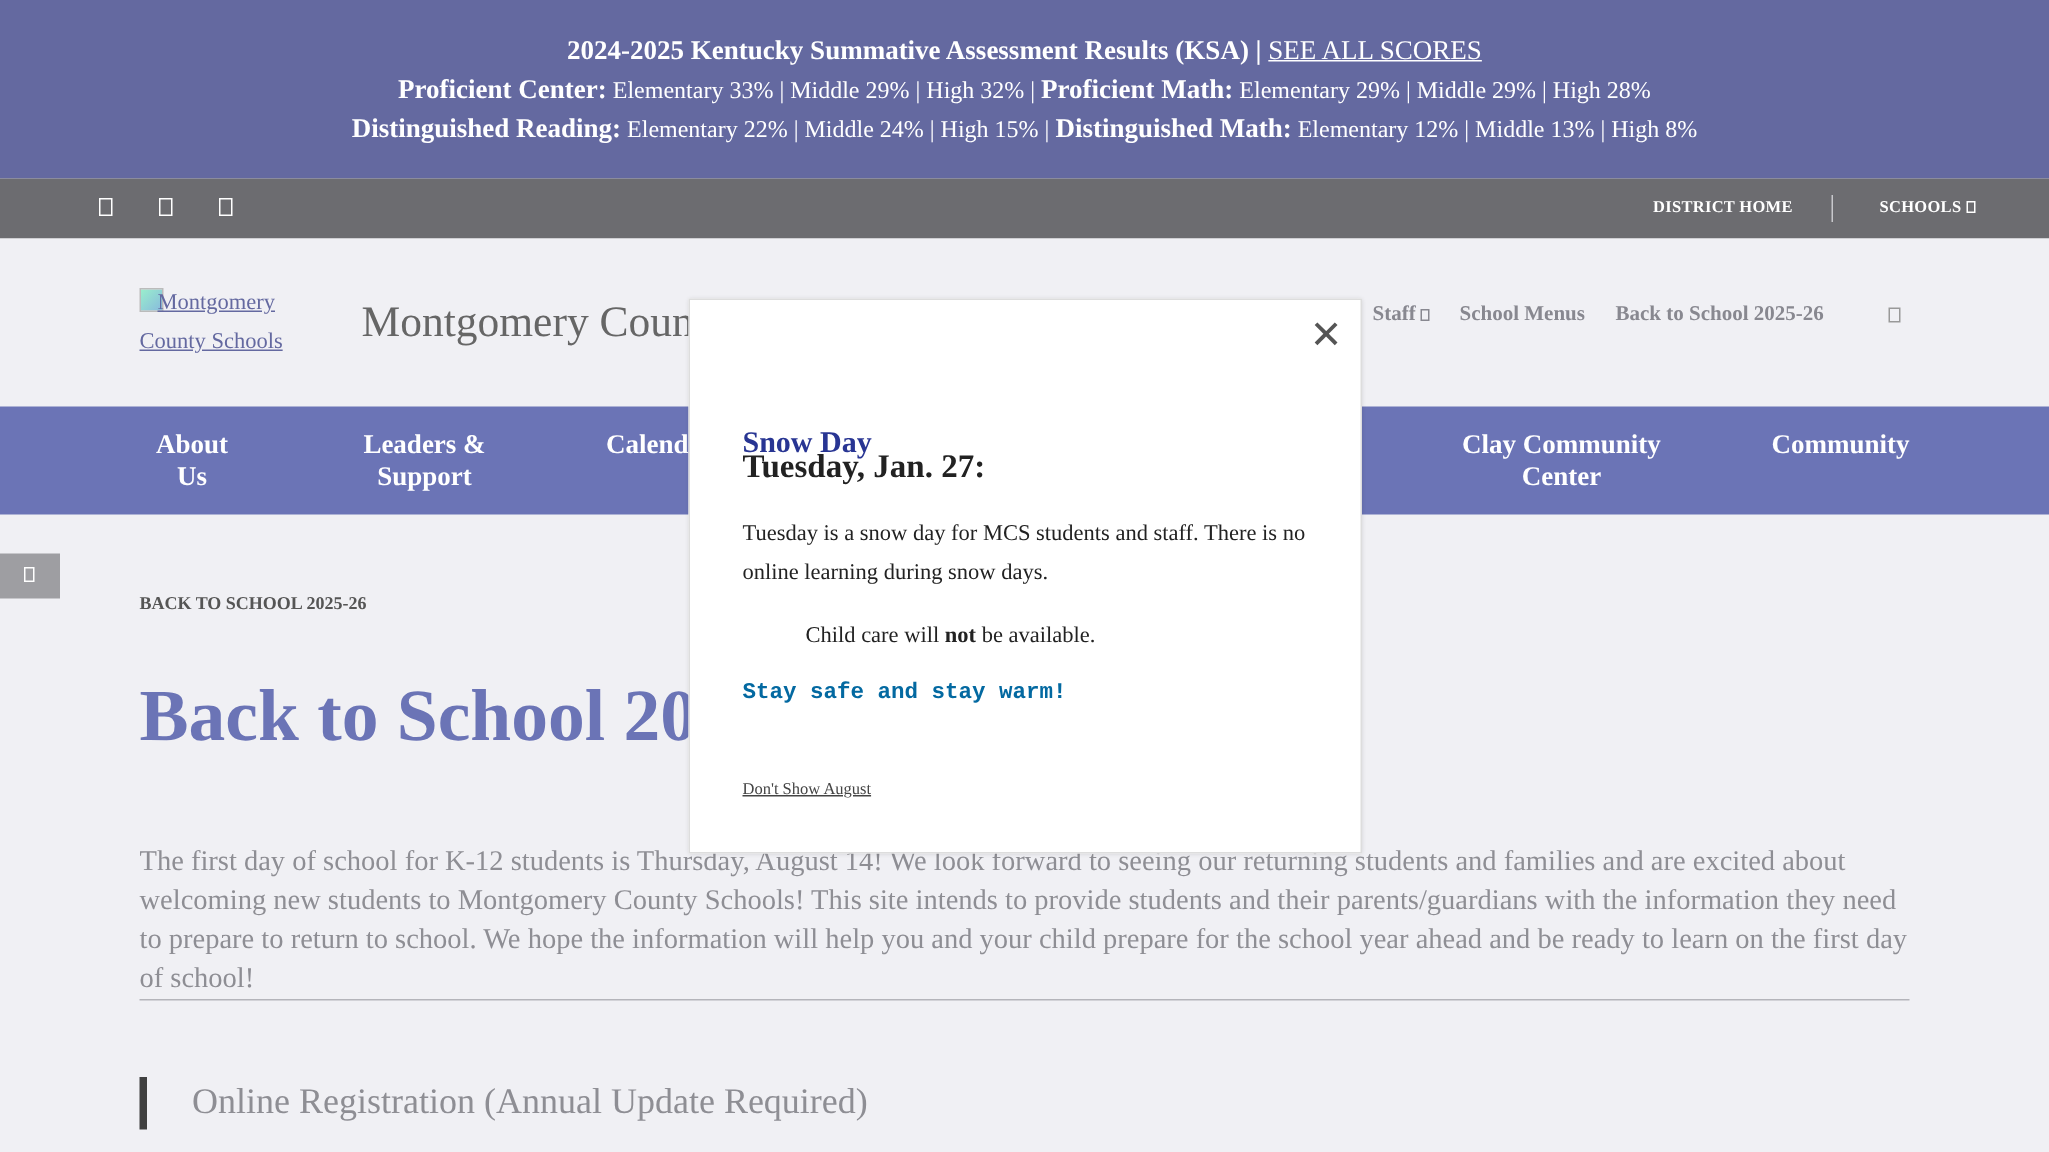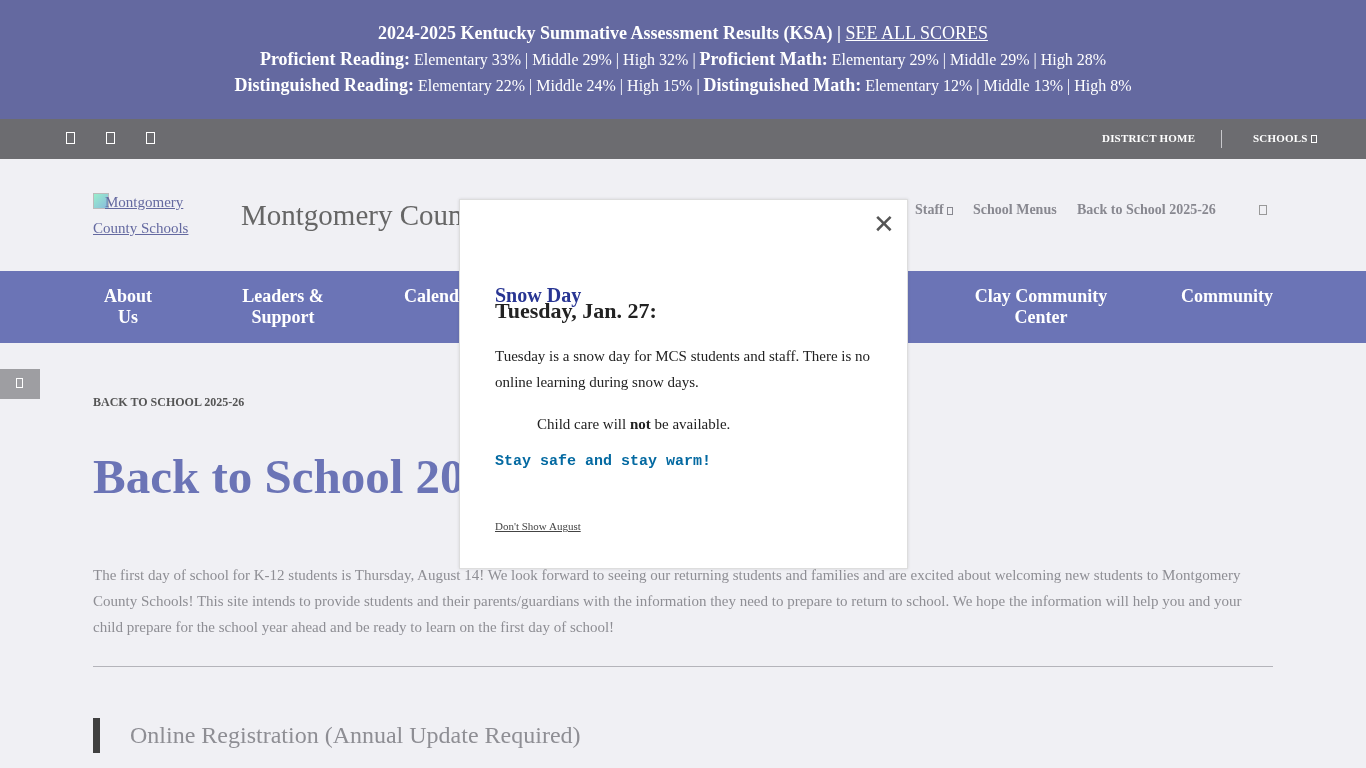--- a/index.html
+++ b/index.html
@@ -33,44 +33,44 @@
   .mnav { position: absolute; left: 0; top: 271px; width: 1366px; height: 72px; background: #6b74b6; padding-left: 32px; }
   .mnav .item { position: absolute; top: 15px; color: #fff; font-size: 18px; font-weight: bold; text-align: center; line-height: 21px; }
 
   
   .sidetab { position: absolute; left: 0; top: 369px; width: 40px; height: 30px; background: #9e9ea2; }
   .sidetab span { position: absolute; left: 16px; top: 9px; width: 7px; height: 10px; border: 1px solid #fff; }
 
   
   .crumb { position: absolute; left: 93px; top: 395px; font-size: 12px; font-weight: bold; color: #555; }
   .h1 { position: absolute; left: 93px; top: 448px; font-size: 49px; font-weight: bold; color: #6b74b6; white-space: nowrap; }
-  .intro { position: absolute; left: 93px; top: 562px; width: 1180px; font-size: 15px; line-height: 26px; color: #8e8e94; }
+  .intro { position: absolute; left: 93px; top: 562px; width: 1180px; font-size: 19px; line-height: 26px; color: #8e8e94; }
   .hr { position: absolute; left: 93px; top: 666px; width: 1180px; height: 1px; background: #b4b4ba; }
-  .sec { position: absolute; left: 93px; top: 718px; height: 35px; border-left: 7px solid #404040; padding-left: 30px; font-size: 24px; color: #8e8e94; line-height: 35px; white-space: nowrap; text-align: center; }
+  .sec { position: absolute; left: 93px; top: 718px; height: 35px; border-left: 5px solid #404040; padding-left: 30px; font-size: 24px; color: #8e8e94; line-height: 35px; white-space: nowrap; text-align: center; }
 
   
   .modal { position: absolute; left: 459px; top: 199px; width: 449px; height: 370px; background: #fff; border: 1px solid #ddd; box-shadow: 0 0 3px rgba(0,0,0,0.12); }
   .modal .close { position: absolute; left: 412px; top: 10px; width: 24px; height: 28px; color: #555; font-family: "DejaVu Sans", sans-serif; font-size: 26px; line-height: 28px; text-align: center; cursor: pointer; }
   .modal .ttl { position: absolute; left: 35px; top: 39px; font-size: 20px; font-weight: bold; color: #283593; margin-top: 45px; }
   .modal .sub { position: absolute; left: 35px; top: 98px; font-size: 22px; font-weight: bold; color: #222; }
   .modal .p1 { position: absolute; left: 35px; top: 143px; width: 380px; font-size: 15px; line-height: 26px; color: #222; }
   .modal .p2 { position: absolute; left: 35px; top: 216px; font-size: 15px; color: #222; margin-left: 42px; }
   .modal .p3 { position: absolute; left: 35px; top: 253px; font-size: 15px; font-weight: bold; color: #0369a1; font-family: Liberation Mono, monospace; }
   .modal .dsa { position: absolute; left: 35px; top: 320px; font-size: 11px; color: #444; text-decoration: underline; cursor: pointer; }
 </style>
 </head>
 <body>
 
 <div class="ksa">
   <div class="l1">
     <span>2024-2025 Kentucky Summative Assessment Results (KSA) |</span>
     <a>SEE ALL SCORES</a>
   </div>
   <div class="l2">
-    <b>Proficient Reading:</b>
+    <b>Proficient Center:</b>
     <span>Elementary 33% | Middle 29% | High 32% |</span>
     <b>Proficient Math:</b>
     <span>Elementary 29% | Middle 29% | High 28%</span>
   </div>
   <div class="l3">
     <b>Distinguished Reading:</b>
     <span>Elementary 22% | Middle 24% | High 15% |</span>
     <b>Distinguished Math:</b>
     <span>Elementary 12% | Middle 13% | High 8%</span>
   </div>

